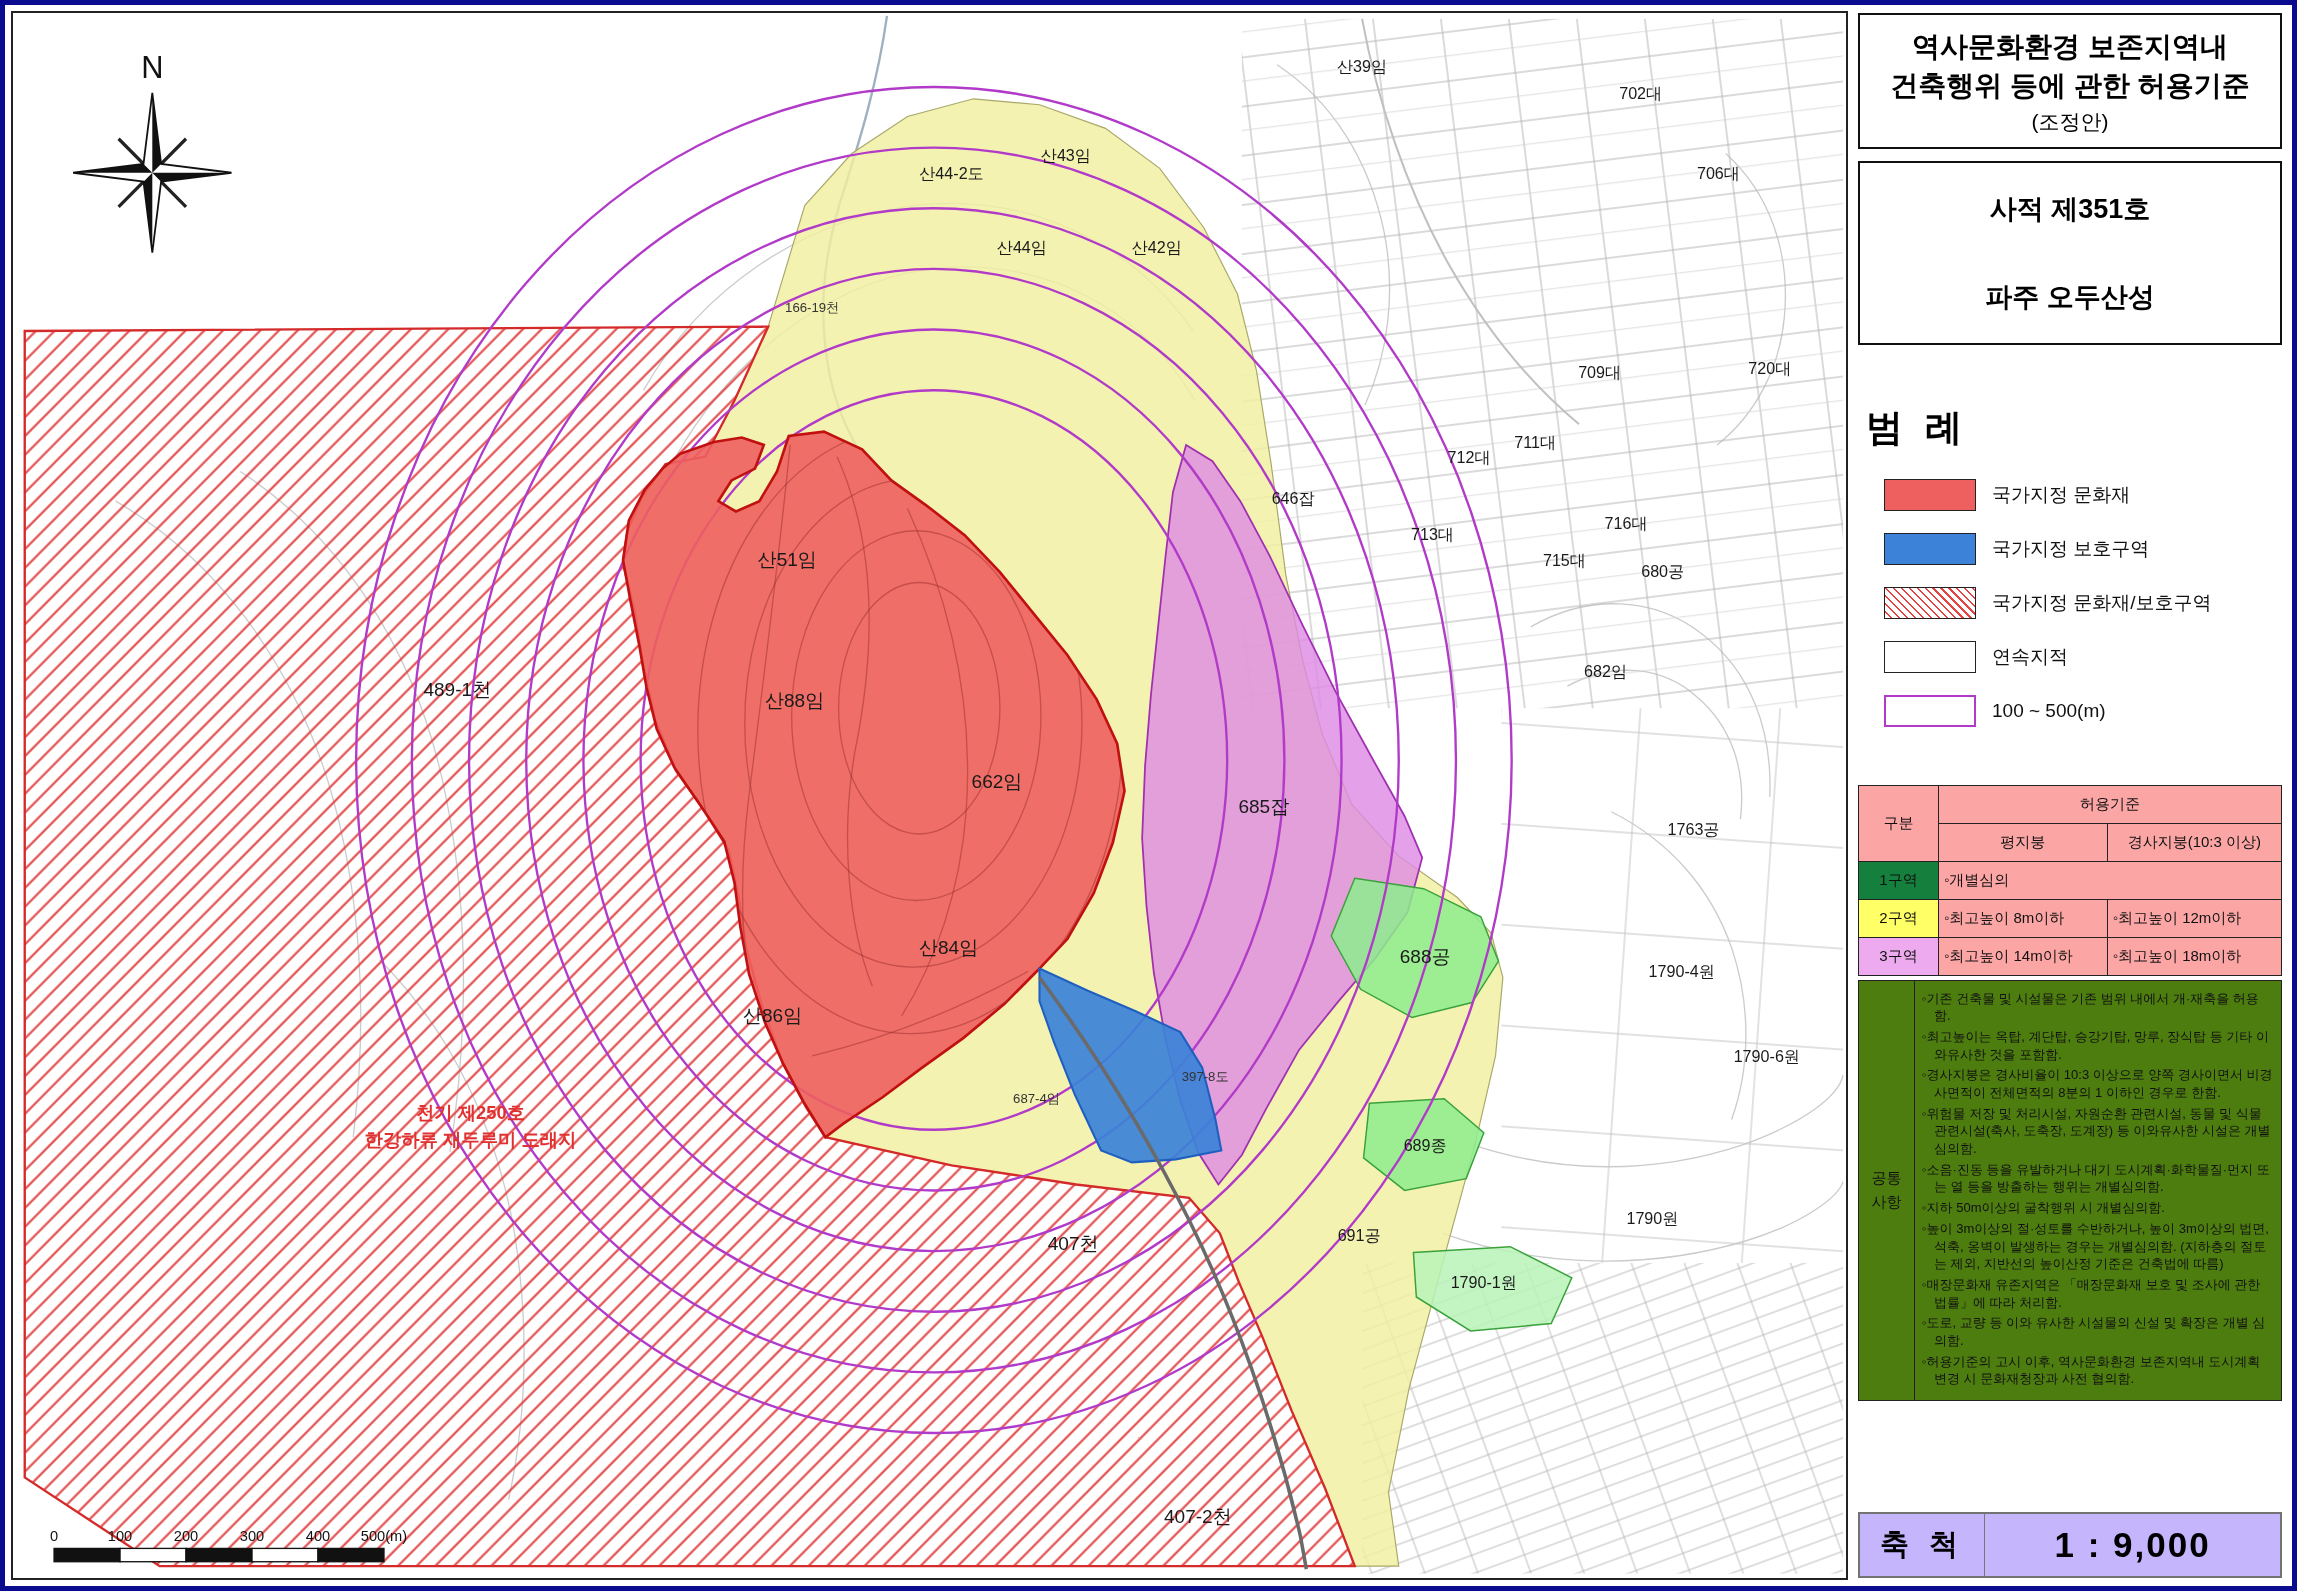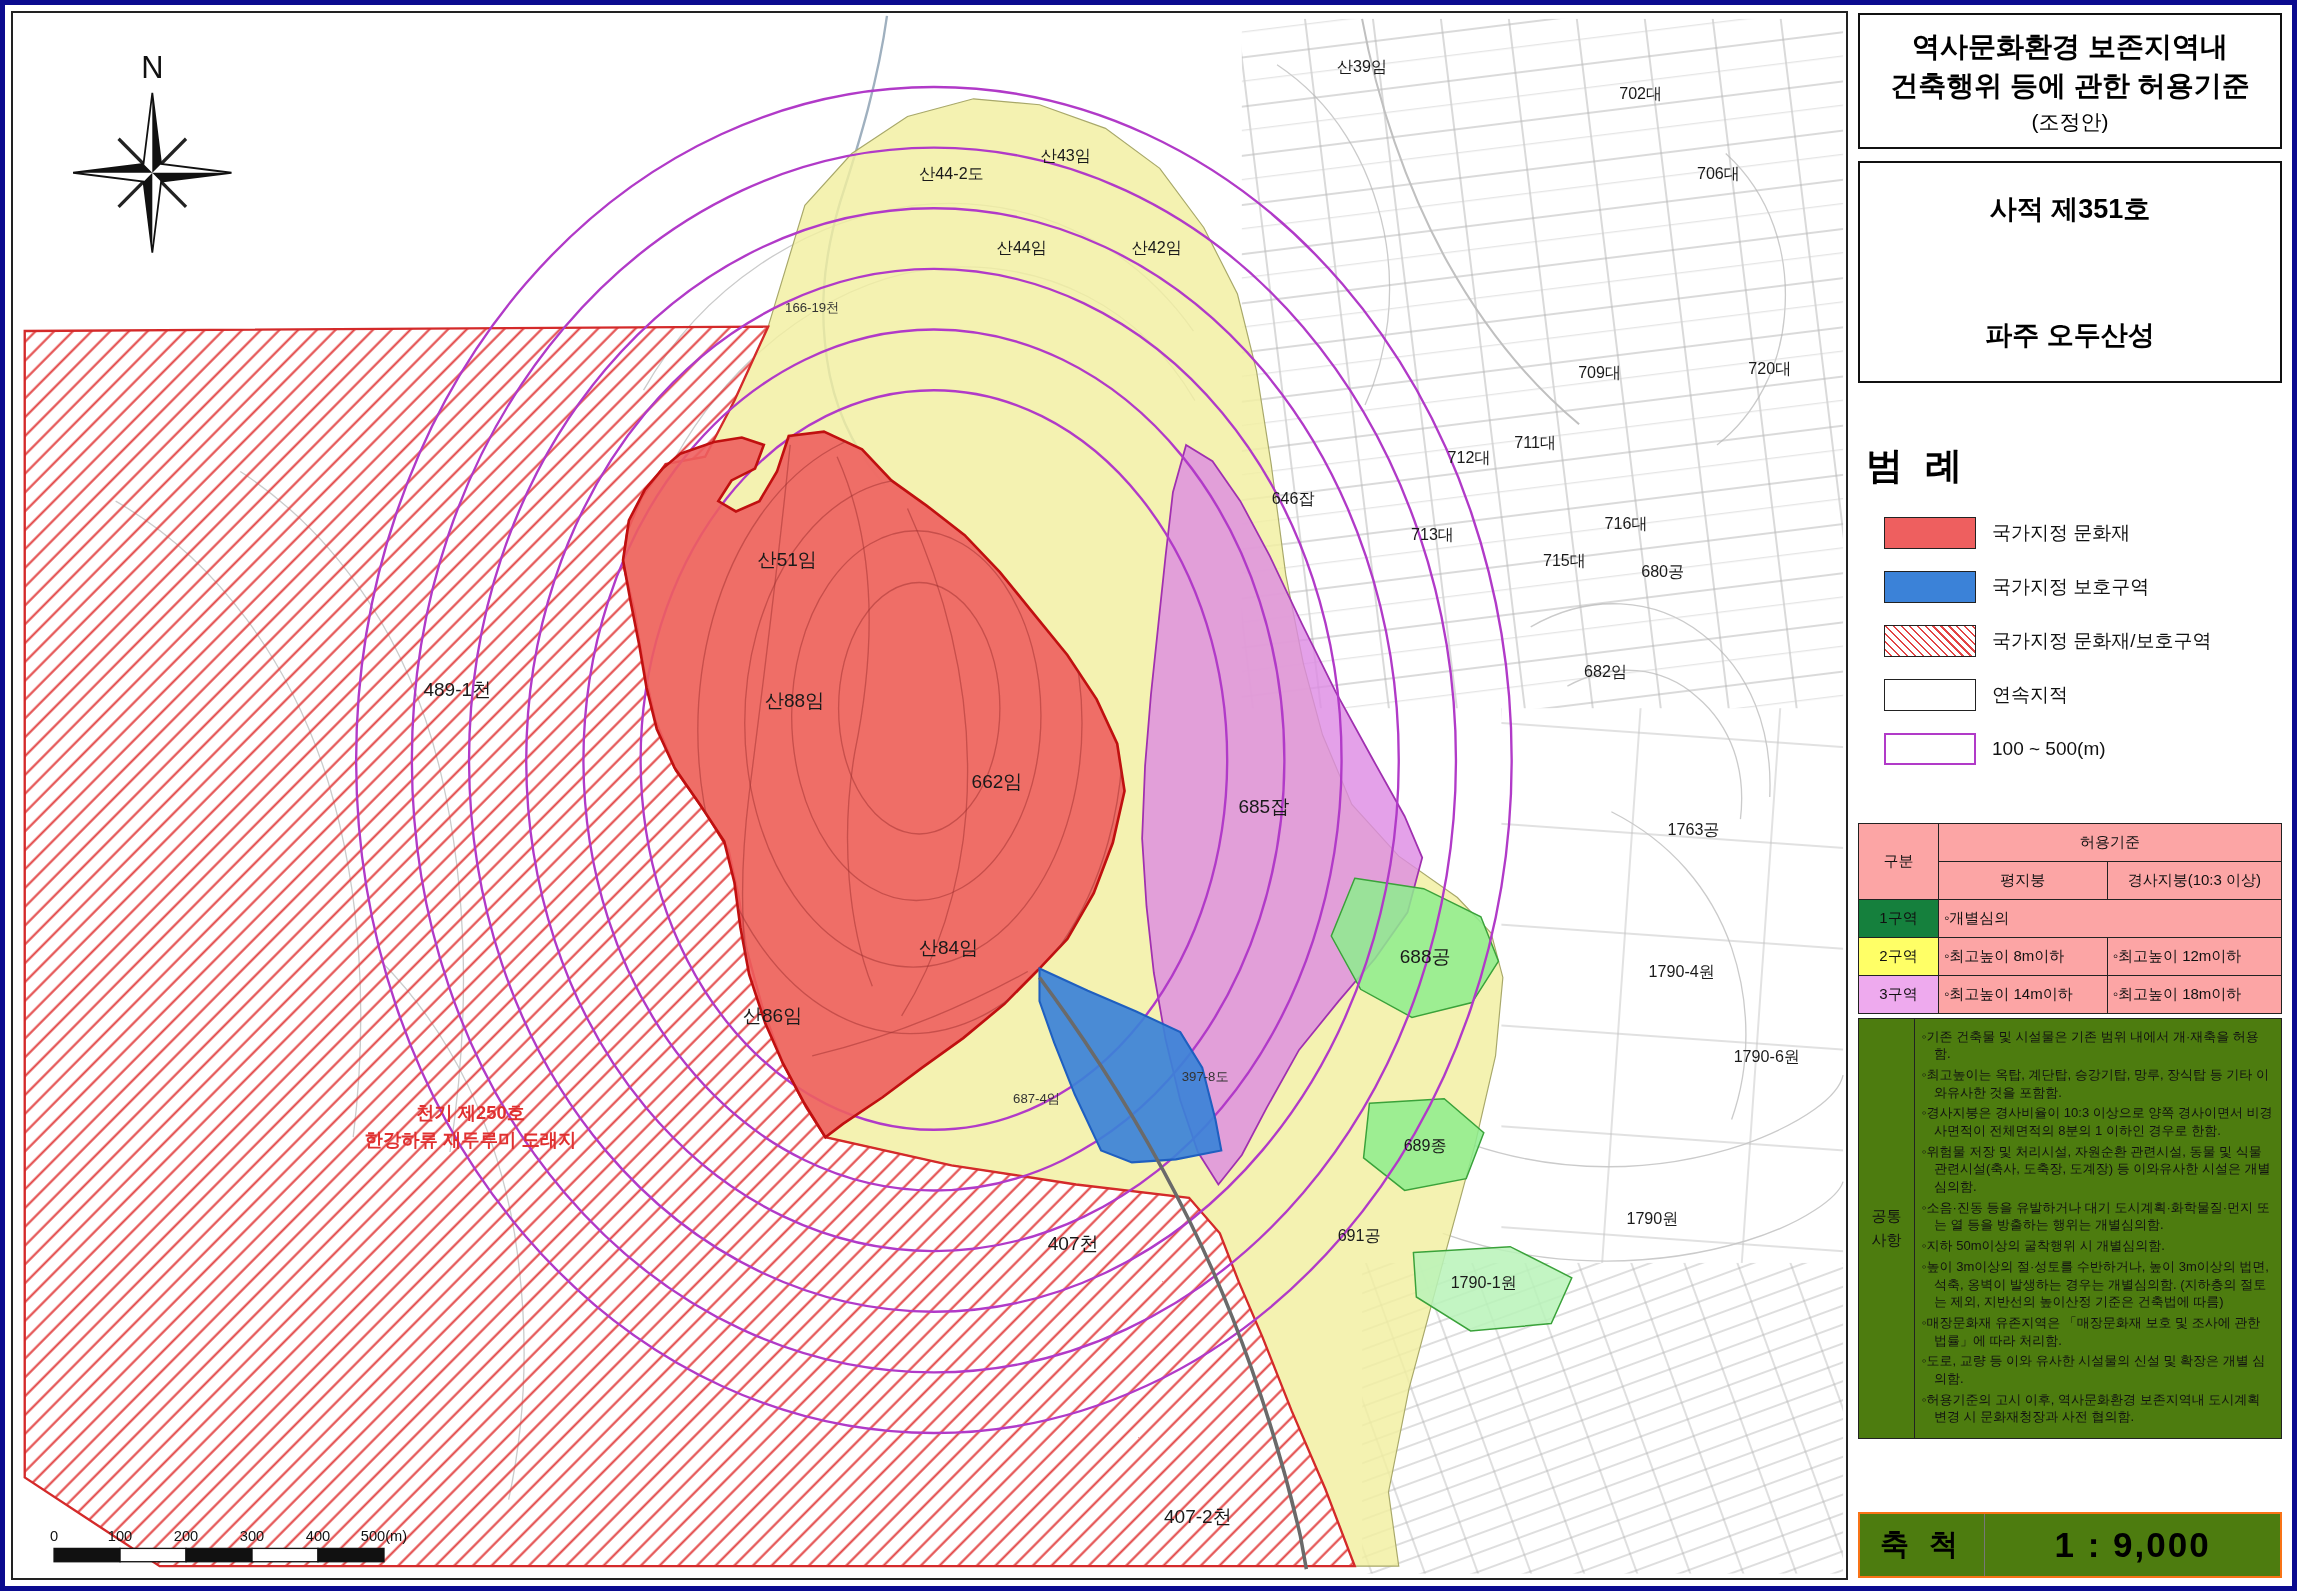--- a/index.html
+++ b/index.html
@@ -6,21 +6,21 @@
   html,body{width:2297px;height:1591px;overflow:hidden;}
   body{font-family:"Liberation Sans","DejaVu Sans",sans-serif;background:#eef0f2;}
   .page{width:2297px;height:1591px;background:#fff;border:5px solid #0b0b8f;display:flex;padding:6px;gap:6px;}
   .map-area{position:relative;flex:1;border:2px solid #222;background:#fff;overflow:hidden;}
   .map-area svg{width:100%;height:100%;display:block;}
   .side-panel{width:432px;display:flex;flex-direction:column;padding:2px 4px;}
   .panel-box{border:2px solid #111;background:#fff;text-align:center;}
   .title-box{padding:12px 4px 10px;font-size:28px;font-weight:bold;line-height:1.4;}
   .title-box .subtitle{font-size:21px;font-weight:normal;margin-top:2px;}
   .site-box{margin-top:12px;padding:28px 20px;font-size:27px;font-weight:bold;}
-  .site-box div+div{margin-top:90px;}
+  .site-box div+div{margin-top:52px;}
   .addr-box{margin-top:12px;padding:16px 4px;font-size:25px;font-weight:bold;line-height:1.5;}
   .legend-title{margin:58px 0 26px 8px;font-size:37px;font-weight:bold;letter-spacing:6px;}
   .legend-items{display:flex;flex-direction:column;gap:22px;margin-left:26px;}
   .legend-item{display:flex;align-items:center;gap:16px;}
   .sw{width:92px;height:32px;border:1.6px solid #222;flex:0 0 auto;display:inline-block;}
   .sw-red{background:#ee5f5f;}
   .sw-blue{background:#3b82d8;}
   .sw-hatch{background:repeating-linear-gradient(45deg,#fff 0 4px,#e24444 4px 5.6px);}
   .sw-white{background:#fff;}
   .sw-ring{background:#fff;border:2.4px solid #b13ac8;}
@@ -28,21 +28,21 @@
   table.criteria{border-collapse:collapse;margin-top:58px;width:100%;font-size:15px;color:#111;}
   table.criteria th,table.criteria td{border:1.6px solid #222;padding:9px 5px;background:#fca5a5;}
   table.criteria th{font-weight:normal;text-align:center;}
   .zone-cell{text-align:center;width:80px;}
   .crit-val{text-align:left;padding-left:8px;}
   table.common{border-collapse:collapse;margin-top:4px;width:100%;font-size:13px;color:#111;}
   table.common td{border:1.6px solid #222;vertical-align:middle;background:#4d7c0f;}
   .common-label{width:56px;text-align:center;font-size:15px;line-height:1.6;}
   .common-body{padding:9px 7px;line-height:1.36;}
   .common-item{padding-left:12px;text-indent:-12px;margin-bottom:3px;text-align:left;}
-  .scale-bottom-box{margin-top:auto;border:2px solid #f97316;display:flex;align-items:center;height:66px;background:#4d7c0f;}
+  .scale-bottom-box{margin-top:auto;border:2px solid #737373;display:flex;align-items:center;height:66px;background:#c4b5fd;}
   .scale-label{font-size:29px;font-weight:bold;padding:0 20px;letter-spacing:6px;border-right:1px solid #777;height:100%;display:flex;align-items:center;}
   .scale-value{flex:1;text-align:center;font-size:35px;font-weight:bold;letter-spacing:2px;}
   
   .maplbl{font-size:11px;fill:#1a1a1a;text-anchor:middle;font-family:"Liberation Sans","DejaVu Sans",sans-serif;}
   .lbl-lg{font-size:13px;}
   .lbl-sm{font-size:9px;fill:#333;}
   .red-note{font-size:12.5px;fill:#e03030;text-anchor:middle;font-weight:bold;font-family:"Liberation Sans","DejaVu Sans",sans-serif;}
   .compass-n{font-size:21px;fill:#111;text-anchor:middle;font-family:"Liberation Sans","DejaVu Sans",sans-serif;}
   .tick-label{font-size:10px;fill:#111;text-anchor:middle;font-family:"Liberation Sans","DejaVu Sans",sans-serif;}
 </style>

